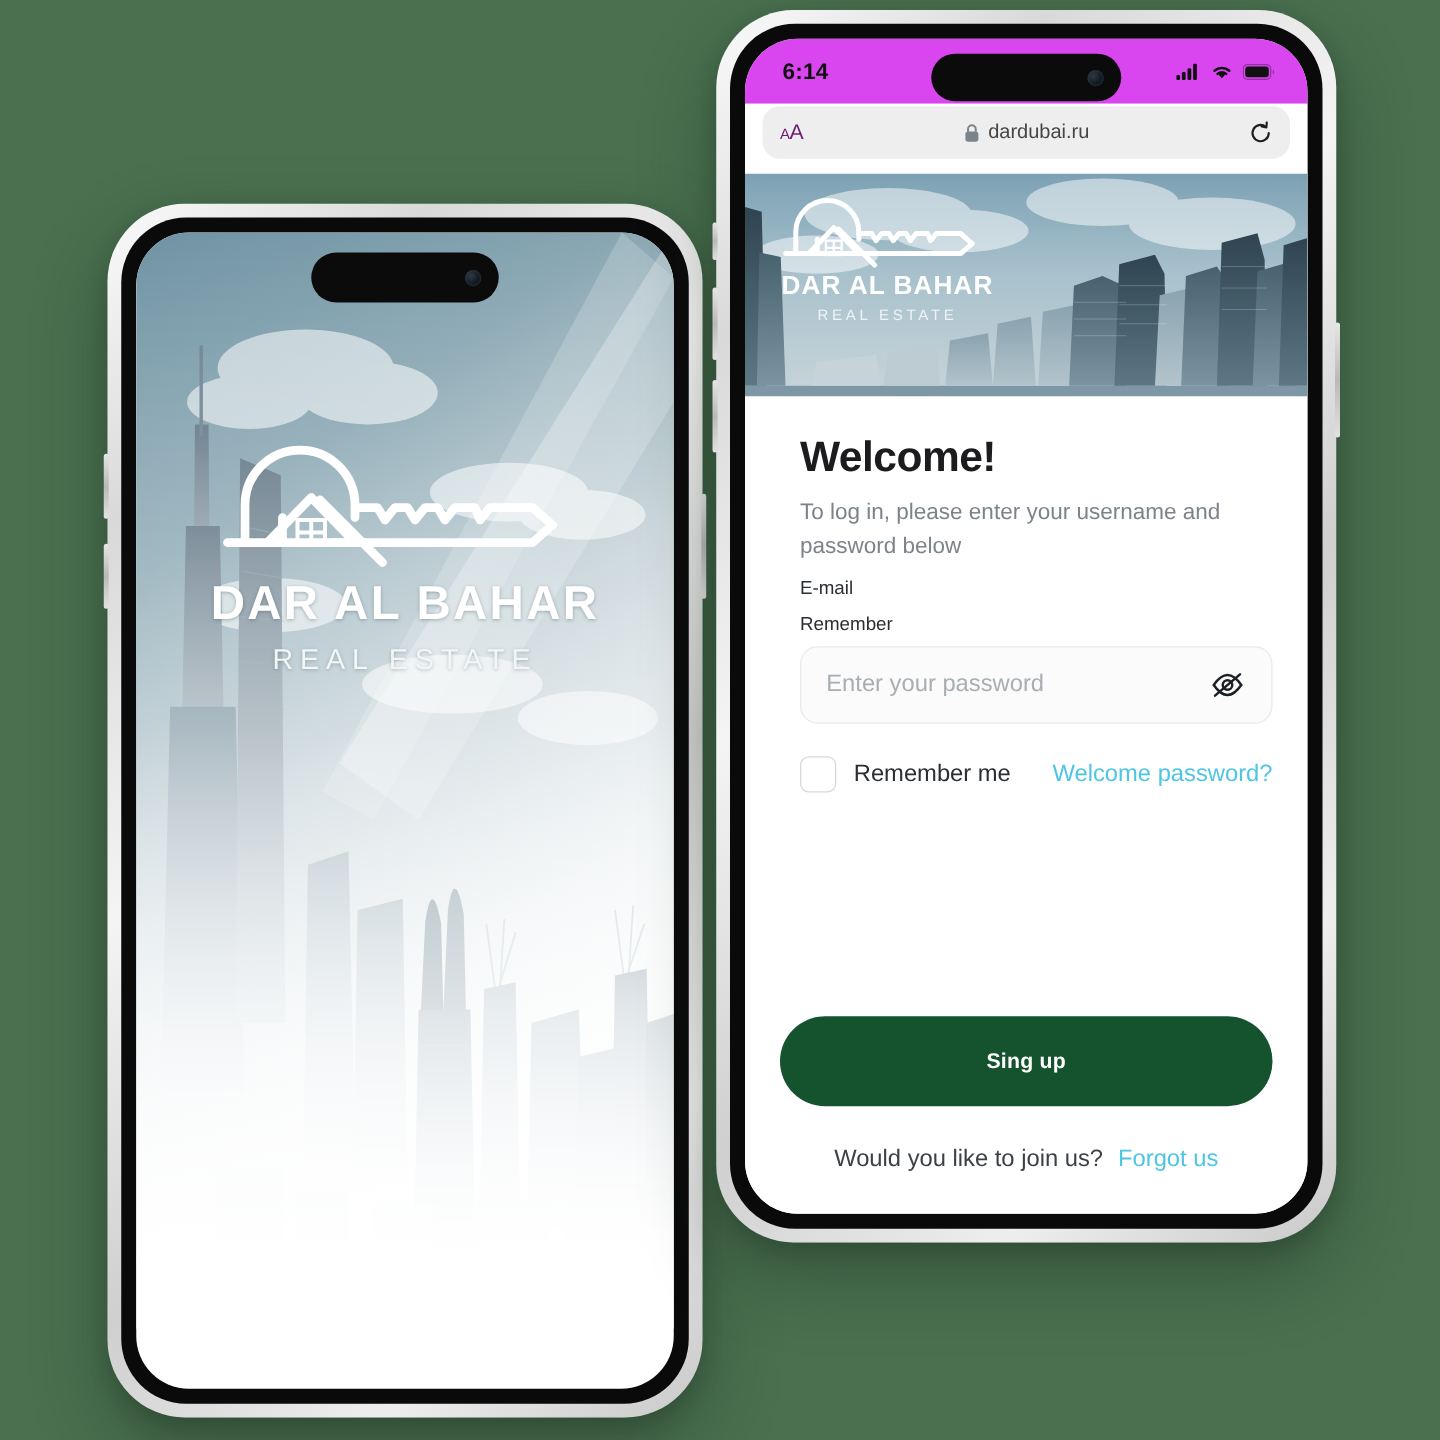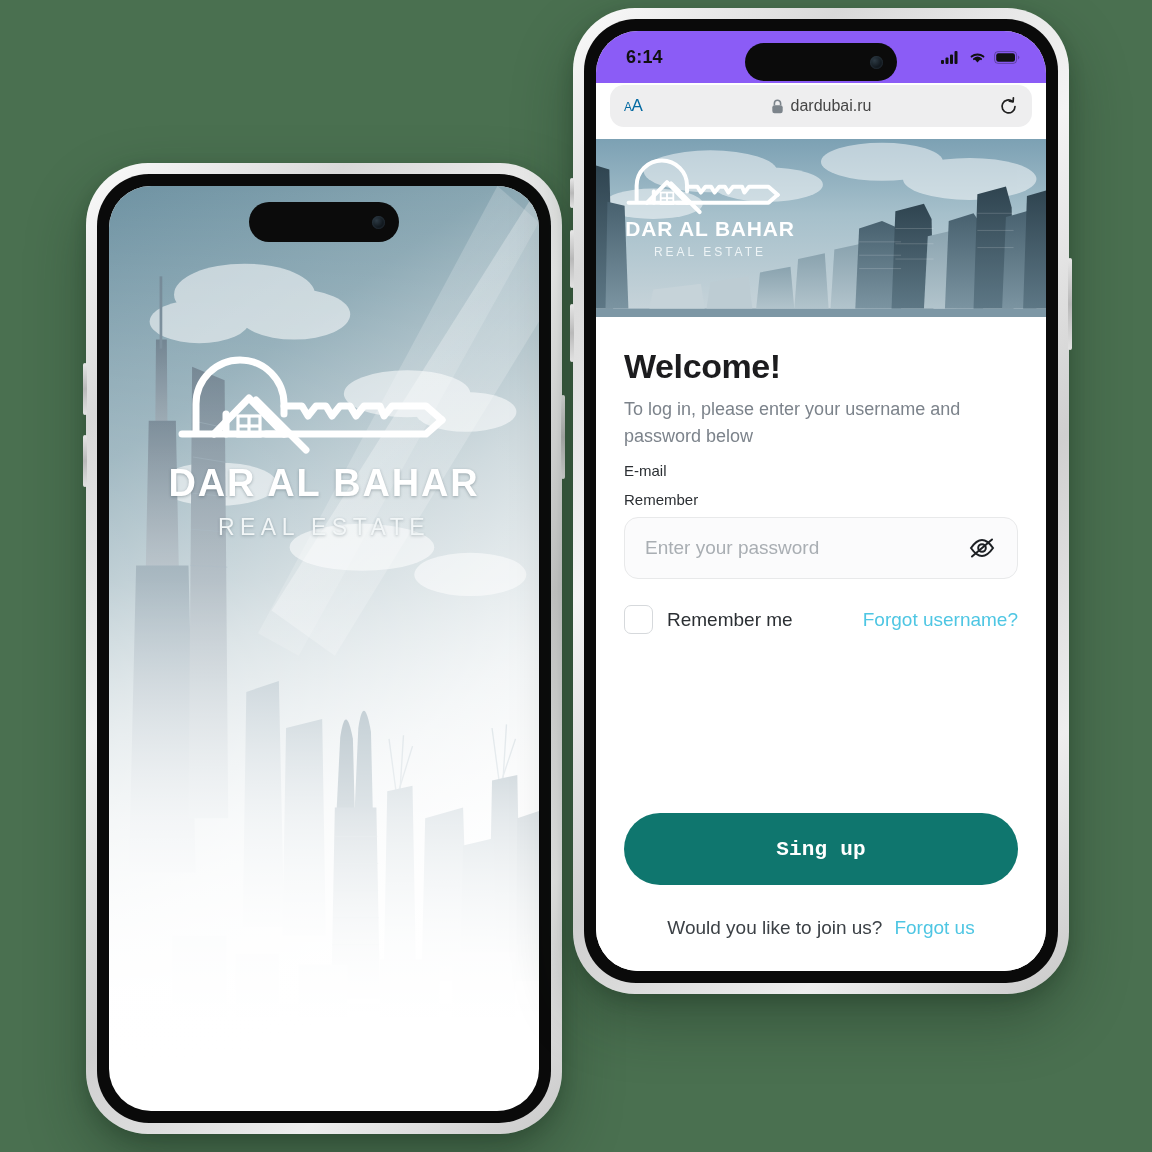--- a/index.html
+++ b/index.html
@@ -101,21 +101,21 @@
   
   #phone-browser { left: 573px; top: 8px; width: 496px; height: 986px; }
   #phone-browser .btn-left  { top: 170px; height: 30px; }
   #phone-browser .btn-left2 { top: 222px; height: 58px; }
   #phone-browser .btn-left3 { top: 296px; height: 58px; }
   #phone-browser .btn-right { top: 250px; height: 92px; }
 
   
   .statusbar {
     height: 52px;
-    background: #8b5cf6;
+    background: #d946ef;
     display: flex; align-items: center;
     justify-content: space-between;
     padding: 0 26px 0 30px;
     position: relative; z-index: 30;
   }
   .sb-time { font-size: 18px; font-weight: 700; color: #111; letter-spacing: 0.2px; }
   .sb-icons { display: flex; align-items: center; gap: 7px; }
 
   
   .urlbar-wrap {
@@ -124,21 +124,21 @@
     position: relative; z-index: 30;
   }
   .urlbar {
     background: #eeeeef;
     border-radius: 14px;
     height: 42px;
     display: flex; align-items: center;
     padding: 0 14px;
     position: relative;
   }
-  .aa-btn { font-size: 17px; color: #0369a1; letter-spacing: -0.5px; font-weight: 400; }
+  .aa-btn { font-size: 17px; color: #701a75; letter-spacing: -0.5px; font-weight: 400; }
   .aa-btn .small { font-size: 12px; }
   .url-center {
     position: absolute; left: 0; right: 0;
     display: flex; align-items: center; justify-content: center; gap: 7px;
     pointer-events: none;
   }
   .url-text { font-size: 16px; color: #454545; }
   .reload-btn { margin-left: auto; display: flex; align-items: center; }
 
   
@@ -157,21 +157,21 @@
   .hero-logo .logo-mark { width: 172px; }
   .hero-name {
     color: #fff; font-weight: 700; font-size: 21px; letter-spacing: 0.8px;
     margin-top: 2px;
   }
   .hero-sub {
     color: #eef4f6; font-weight: 400; font-size: 12px; letter-spacing: 3px; margin-top: 4px;
   }
 
   .form {
-    padding: 30px 28px 0 28px;
+    padding: 30px 28px 0 44px;
   }
   .title { font-size: 34px; font-weight: 700; color: #1c1c1e; letter-spacing: -0.4px; }
   .subtitle {
     font-size: 18px; color: #7c838b; line-height: 1.5; margin-top: 10px; max-width: 385px;
   }
   .field-label {
     font-size: 15px; color: #2b2f33; font-weight: 400; margin-top: 12px; margin-bottom: 9px;
   }
   .input-box {
     height: 62px;
@@ -200,27 +200,27 @@
   .forgot-link { font-size: 19px; color: #4ec6e3; margin-left: auto; }
 
   .cta {
     position: absolute;
     left: 28px; right: 28px;
     bottom: 86px;
   }
   .signup-btn {
     height: 72px;
     border-radius: 40px;
-    background: #0f766e;
+    background: #14532d;
     color: #ffffff;
-    font-size: 21px; font-weight: 700;
+    font-size: 17px; font-weight: 700;
     display: flex; align-items: center; justify-content: center;
     letter-spacing: 0.2px;
     border: none; width: 100%;
-    font-family: Liberation Mono, monospace;
+    font-family: Liberation Sans, sans-serif;
     cursor: pointer;
   }
   .join-row {
     position: absolute;
     left: 0; right: 0; bottom: 32px;
     display: flex; align-items: center; justify-content: center; gap: 12px;
   }
   .join-text { font-size: 19px; color: #3c4146; font-weight: 400; }
   .contact-link { font-size: 19px; color: #4ec6e3; }
 </style>
@@ -539,21 +539,21 @@
                   <path d="M4 12 C8 6.2 12 4 15 4 C18 4 22 6.2 26 12 C22 17.8 18 20 15 20 C12 20 8 17.8 4 12 Z" stroke="#1d2024" stroke-width="2" fill="none"></path>
                   <circle cx="15" cy="12" r="3.8" stroke="#1d2024" stroke-width="2" fill="none"></circle>
                   <line x1="5" y1="20.5" x2="25" y2="3.5" stroke="#1d2024" stroke-width="2" stroke-linecap="round"></line>
                 </svg>
               </span>
             </div>
 
             <div class="row-remember">
               <div class="checkbox"></div>
               <div class="remember-label">Remember me</div>
-              <a class="forgot-link" href="#" style="text-decoration:none">Forgot username?</a>
+              <a class="forgot-link" href="#" style="text-decoration:none">Welcome password?</a>
             </div>
           </div>
 
           <div class="cta">
             <button class="signup-btn">Sing up</button>
           </div>
 
           <div class="join-row">
             <span class="join-text">Would you like to join us?</span>
             <a class="contact-link" href="#" style="text-decoration:none">Forgot us</a>

